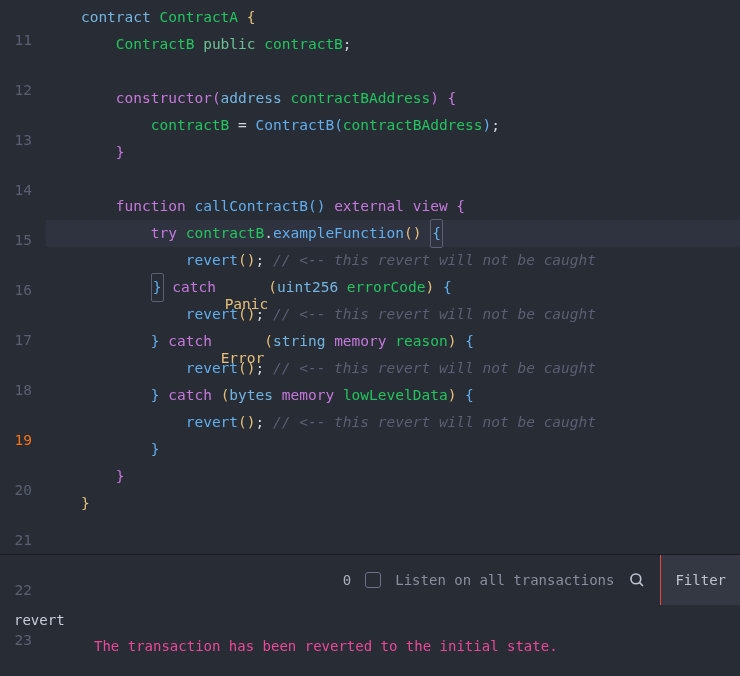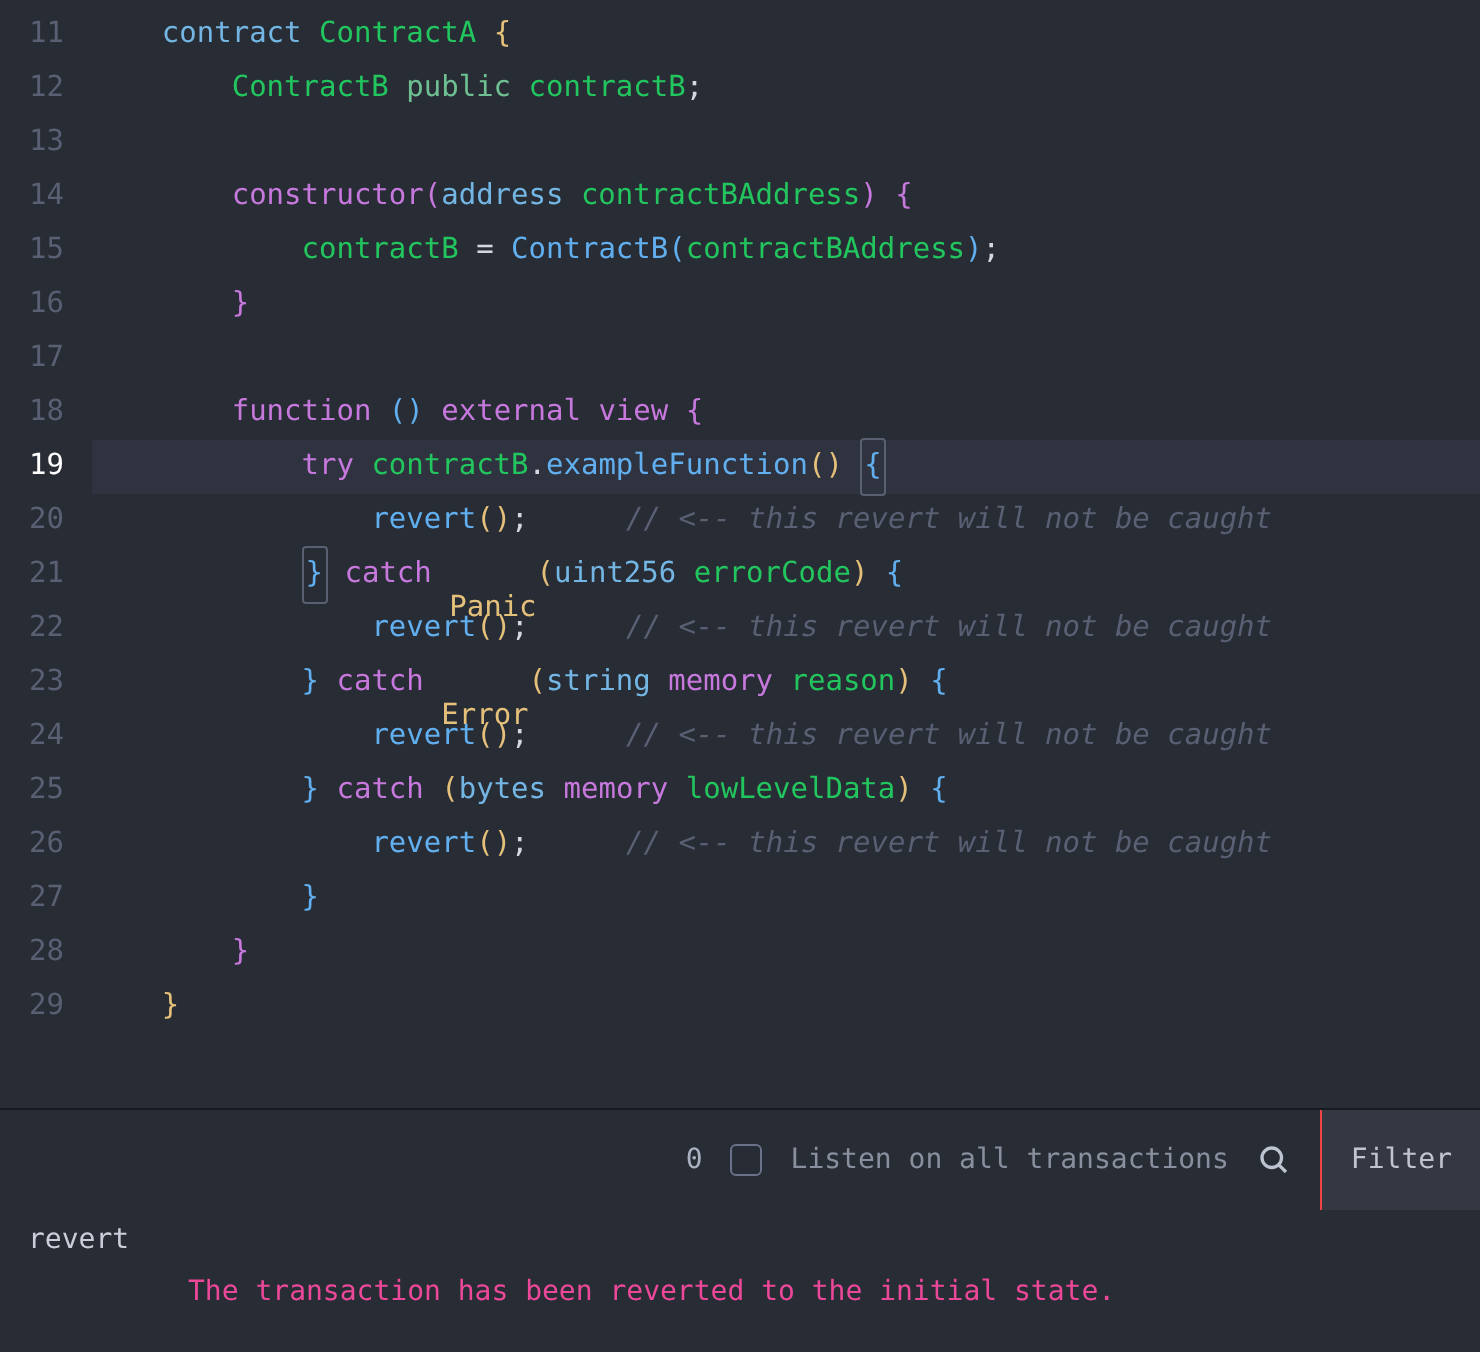--- a/index.html
+++ b/index.html
@@ -25,36 +25,36 @@
     user-select: none;
     line-height: 27px;
   }
   .code {
     flex: 1;
     line-height: 27px;
     position: relative;
   }
   .line { height: 27px; white-space: pre; display:flex; align-items:center; }
   .line.highlight { background: #2f333f; }
-  .gut-line { height: 27px; }
-  .gut-line.current { color: #ffffff; }
+  .gut-line { height: 27px; margin-top: 23px; }
+  .gut-line.current { color: #f97316; }
   
   .kw-contract { color: #73b6e3; }
   .kw-keyword { color: #c678dd; }
   .kw-public { color: #6ec093; text-align: right; }
   .kw-type { color: #73b6e3; }
   .type2 { color: #e5c07b; margin-top: 33px; }
   .ident { color: #22c55e; }
   .fn { color: #61afef; }
   .punc { color: #d5d8e0; }
   .brace-gold { color: #e5c07b; }
   .brace-purple { color: #c678dd; }
   .brace-blue { color: #61afef; }
   .brace-match { border:1px solid #5a6071; border-radius:2px; padding:0 1px; }
-  .comment { color: #5a5f73; font-style: italic; margin-left: 40px; }
+  .comment { color: #5a5f73; font-style: italic; }
 
   .bottom-panel {
     border-top: 1px solid #181a1f;
     height: 50px;
     display:flex;
     align-items:center;
     justify-content:flex-end;
     padding: 0 0 0 12px;
     background: #282c34;
     color: #8c92a5;
@@ -113,21 +113,21 @@
     <div class="gut-line">29</div>
   </div>
   <div class="code">
     <div class="line"><span>    </span><span class="kw-contract">contract</span><span> </span><span class="ident">ContractA</span><span> </span><span class="brace-gold">{</span></div>
     <div class="line"><span>        </span><span class="ident">ContractB</span><span> </span><span class="kw-public">public</span><span> </span><span class="ident">contractB</span><span class="punc">;</span></div>
     <div class="line"> </div>
     <div class="line"><span>        </span><span class="kw-keyword">constructor</span><span class="brace-purple">(</span><span class="kw-type">address</span><span> </span><span class="ident">contractBAddress</span><span class="brace-purple">)</span><span> </span><span class="brace-purple">{</span></div>
     <div class="line"><span>            </span><span class="ident">contractB</span><span class="punc"> = </span><span class="fn">ContractB</span><span class="brace-blue">(</span><span class="ident">contractBAddress</span><span class="brace-blue">)</span><span class="punc">;</span></div>
     <div class="line"><span>        </span><span class="brace-purple">}</span></div>
     <div class="line"> </div>
-    <div class="line"><span>        </span><span class="kw-keyword">function</span><span> </span><span class="brace-blue">(</span><span class="brace-blue">)</span><span> </span><span class="kw-keyword">external view</span><span> </span><span class="brace-purple">{</span></div>
+    <div class="line"><span>        </span><span class="kw-keyword">function</span><span> </span><span class="fn">callContractB</span><span class="brace-blue">(</span><span class="brace-blue">)</span><span> </span><span class="kw-keyword">external view</span><span> </span><span class="brace-purple">{</span></div>
     <div class="line highlight"><span>            </span><span class="kw-keyword">try</span><span> </span><span class="ident">contractB</span><span class="punc">.</span><span class="fn">exampleFunction</span><span class="brace-gold">(</span><span class="brace-gold">)</span><span> </span><span class="brace-blue brace-match">{</span></div>
     <div class="line"><span>                </span><span class="fn">revert</span><span class="brace-gold">(</span><span class="brace-gold">)</span><span class="punc">;</span><span> </span><span class="comment">// &lt;-- this revert will not be caught</span></div>
     <div class="line"><span>            </span><span class="brace-blue brace-match">}</span><span> </span><span class="kw-keyword">catch</span><span> </span><span class="type2">Panic</span><span class="brace-gold">(</span><span class="kw-type">uint256</span><span> </span><span class="ident">errorCode</span><span class="brace-gold">)</span><span> </span><span class="brace-blue">{</span></div>
     <div class="line"><span>                </span><span class="fn">revert</span><span class="brace-gold">(</span><span class="brace-gold">)</span><span class="punc">;</span><span> </span><span class="comment">// &lt;-- this revert will not be caught</span></div>
     <div class="line"><span>            </span><span class="brace-blue">}</span><span> </span><span class="kw-keyword">catch</span><span> </span><span class="type2">Error</span><span class="brace-gold">(</span><span class="kw-type">string</span><span> </span><span class="kw-keyword">memory</span><span> </span><span class="ident">reason</span><span class="brace-gold">)</span><span> </span><span class="brace-blue">{</span></div>
     <div class="line"><span>                </span><span class="fn">revert</span><span class="brace-gold">(</span><span class="brace-gold">)</span><span class="punc">;</span><span> </span><span class="comment">// &lt;-- this revert will not be caught</span></div>
     <div class="line"><span>            </span><span class="brace-blue">}</span><span> </span><span class="kw-keyword">catch</span><span> </span><span class="brace-gold">(</span><span class="kw-type">bytes</span><span> </span><span class="kw-keyword">memory</span><span> </span><span class="ident">lowLevelData</span><span class="brace-gold">)</span><span> </span><span class="brace-blue">{</span></div>
     <div class="line"><span>                </span><span class="fn">revert</span><span class="brace-gold">(</span><span class="brace-gold">)</span><span class="punc">;</span><span> </span><span class="comment">// &lt;-- this revert will not be caught</span></div>
     <div class="line"><span>            </span><span class="brace-blue">}</span></div>
     <div class="line"><span>        </span><span class="brace-purple">}</span></div>

